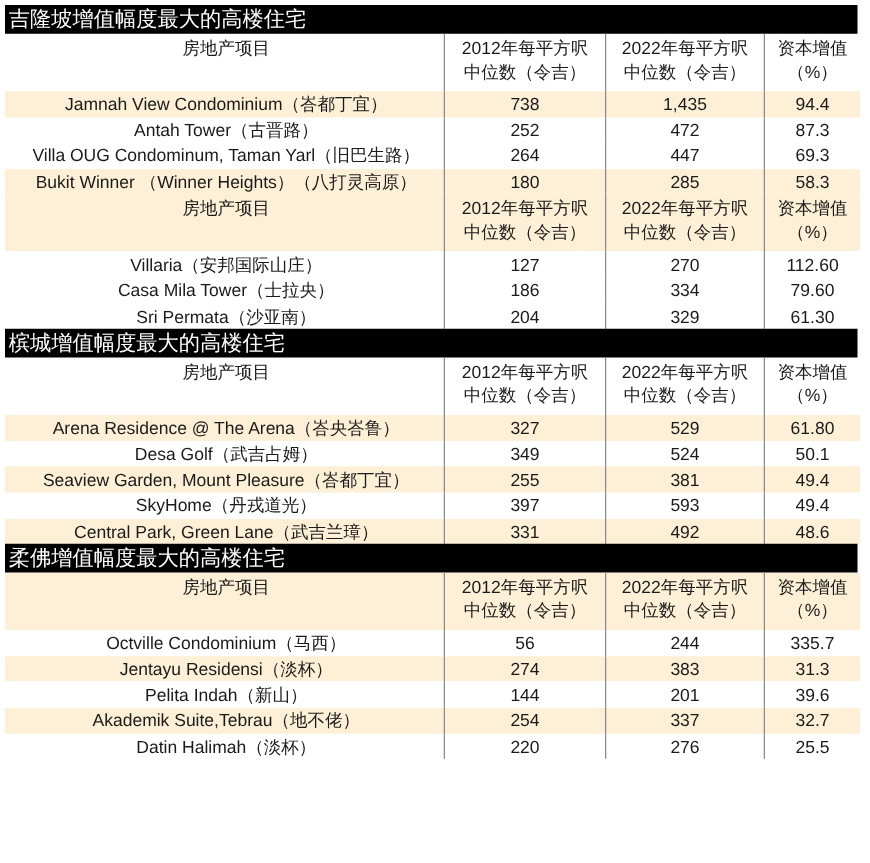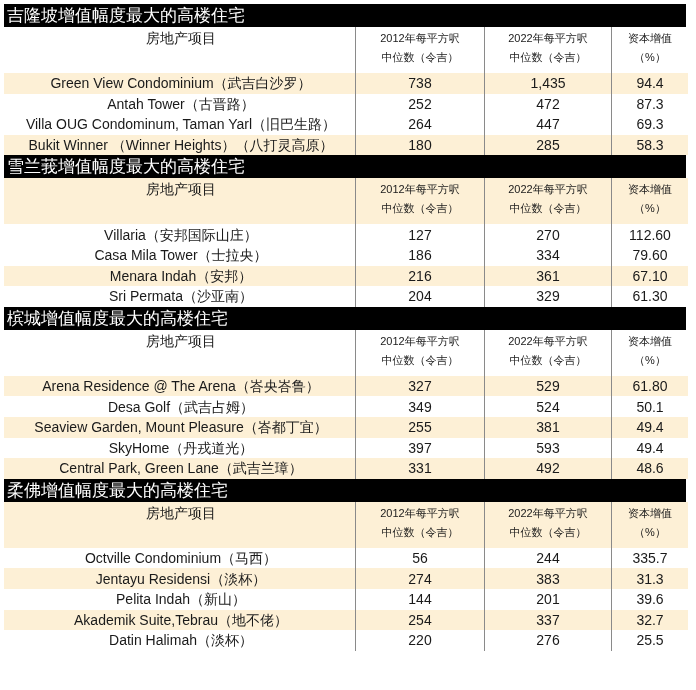--- a/index.html
+++ b/index.html
@@ -8,21 +8,21 @@
   .wrap { position:absolute; left:4px; top:4px; width:682px; }
   .section { width:682px; }
   .sec-title { background:#000; color:#fff; height:23px; line-height:23px;
                font-size:17px; padding-left:3px; white-space:nowrap; }
   table { border-collapse:collapse; width:682px; table-layout:fixed; }
   td { padding:0; font-size:14px; height:20.6px; line-height:20px; white-space:nowrap; overflow:hidden; }
   td.c0 { width:348px; padding-left:3px; text-align:center; }
   td.c1 { width:128px; text-align:center; border-left:1px solid #8a8a8a; }
   td.c2 { width:126px; text-align:center; border-left:1px solid #8a8a8a;margin-top:20px; }
   td.c3 { width:76px; text-align:center; border-left:1px solid #8a8a8a; }
-  tr.head td { height:44px; vertical-align:top; line-height:19px; padding-top:2px; font-size:11px; }
+  tr.head td { height:44px; vertical-align:top; line-height:19px; padding-top:2px; font-size:14px; }
   tr.head td.c0 { font-size:14px; }
   tr.beige td { background:#fdf0d6; }
   .line { display:block; }
 </style>
 </head>
 <body>
 
 <div class="wrap">
 
   <div class="section">
@@ -38,21 +38,21 @@
         <td class="c2">
               <span class="line">2022年每平方呎</span>
               <span class="line">中位数（令吉）</span>
             </td>
         <td class="c3">
               <span class="line">资本增值</span>
               <span class="line">（%）</span>
             </td>
       </tr>
       <tr class="beige">
-        <td class="c0">Green View Condominium（武吉白沙罗）</td>
+        <td class="c0">Jamnah View Condominium（峇都丁宜）</td>
         <td class="c1">738</td>
         <td class="c2">1,435</td>
         <td class="c3">94.4</td>
       </tr>
       <tr>
         <td class="c0">Antah Tower（古晋路）</td>
         <td class="c1">252</td>
         <td class="c2">472</td>
         <td class="c3">87.3</td>
       </tr>
@@ -66,21 +66,20 @@
         <td class="c0">Bukit Winner （Winner Heights）（八打灵高原）</td>
         <td class="c1">180</td>
         <td class="c2">285</td>
         <td class="c3">58.3</td>
       </tr>
     </tbody>
       </table>
   </div>
 
   <div class="section">
-    <div class="sec-title">雪兰莪增值幅度最大的高楼住宅</div>
     <table>
       <tbody>
           <tr class="head beige">
         <td class="c0">房地产项目</td>
         <td class="c1">
               <span class="line">2012年每平方呎</span>
               <span class="line">中位数（令吉）</span>
             </td>
         <td class="c2">
               <span class="line">2022年每平方呎</span>
@@ -96,26 +95,20 @@
         <td class="c1">127</td>
         <td class="c2">270</td>
         <td class="c3">112.60</td>
       </tr>
       <tr>
         <td class="c0">Casa Mila Tower（士拉央）</td>
         <td class="c1">186</td>
         <td class="c2">334</td>
         <td class="c3">79.60</td>
       </tr>
-      <tr class="beige">
-        <td class="c0">Menara Indah（安邦）</td>
-        <td class="c1">216</td>
-        <td class="c2">361</td>
-        <td class="c3">67.10</td>
-      </tr>
       <tr>
         <td class="c0">Sri Permata（沙亚南）</td>
         <td class="c1">204</td>
         <td class="c2">329</td>
         <td class="c3">61.30</td>
       </tr>
     </tbody>
       </table>
   </div>
 

